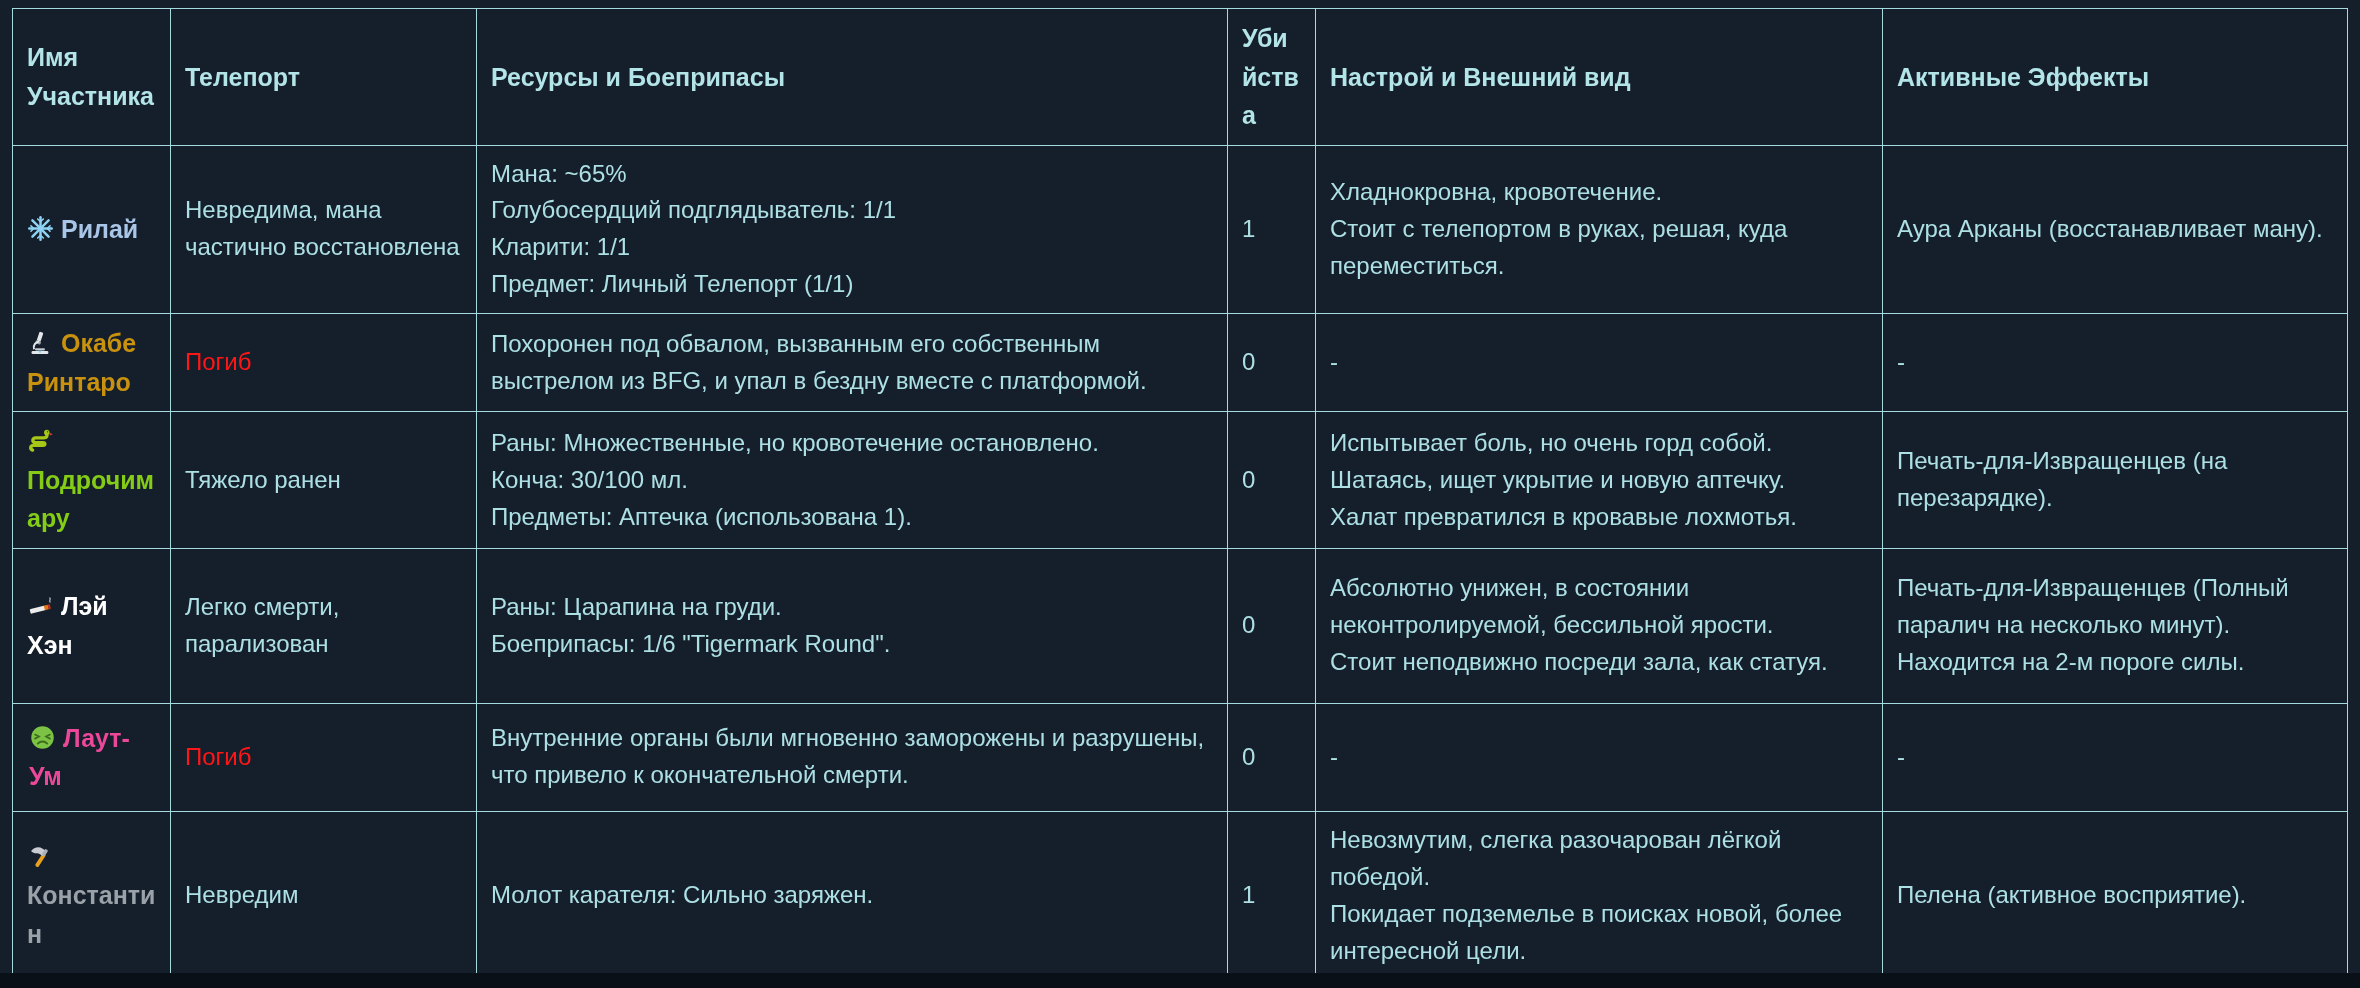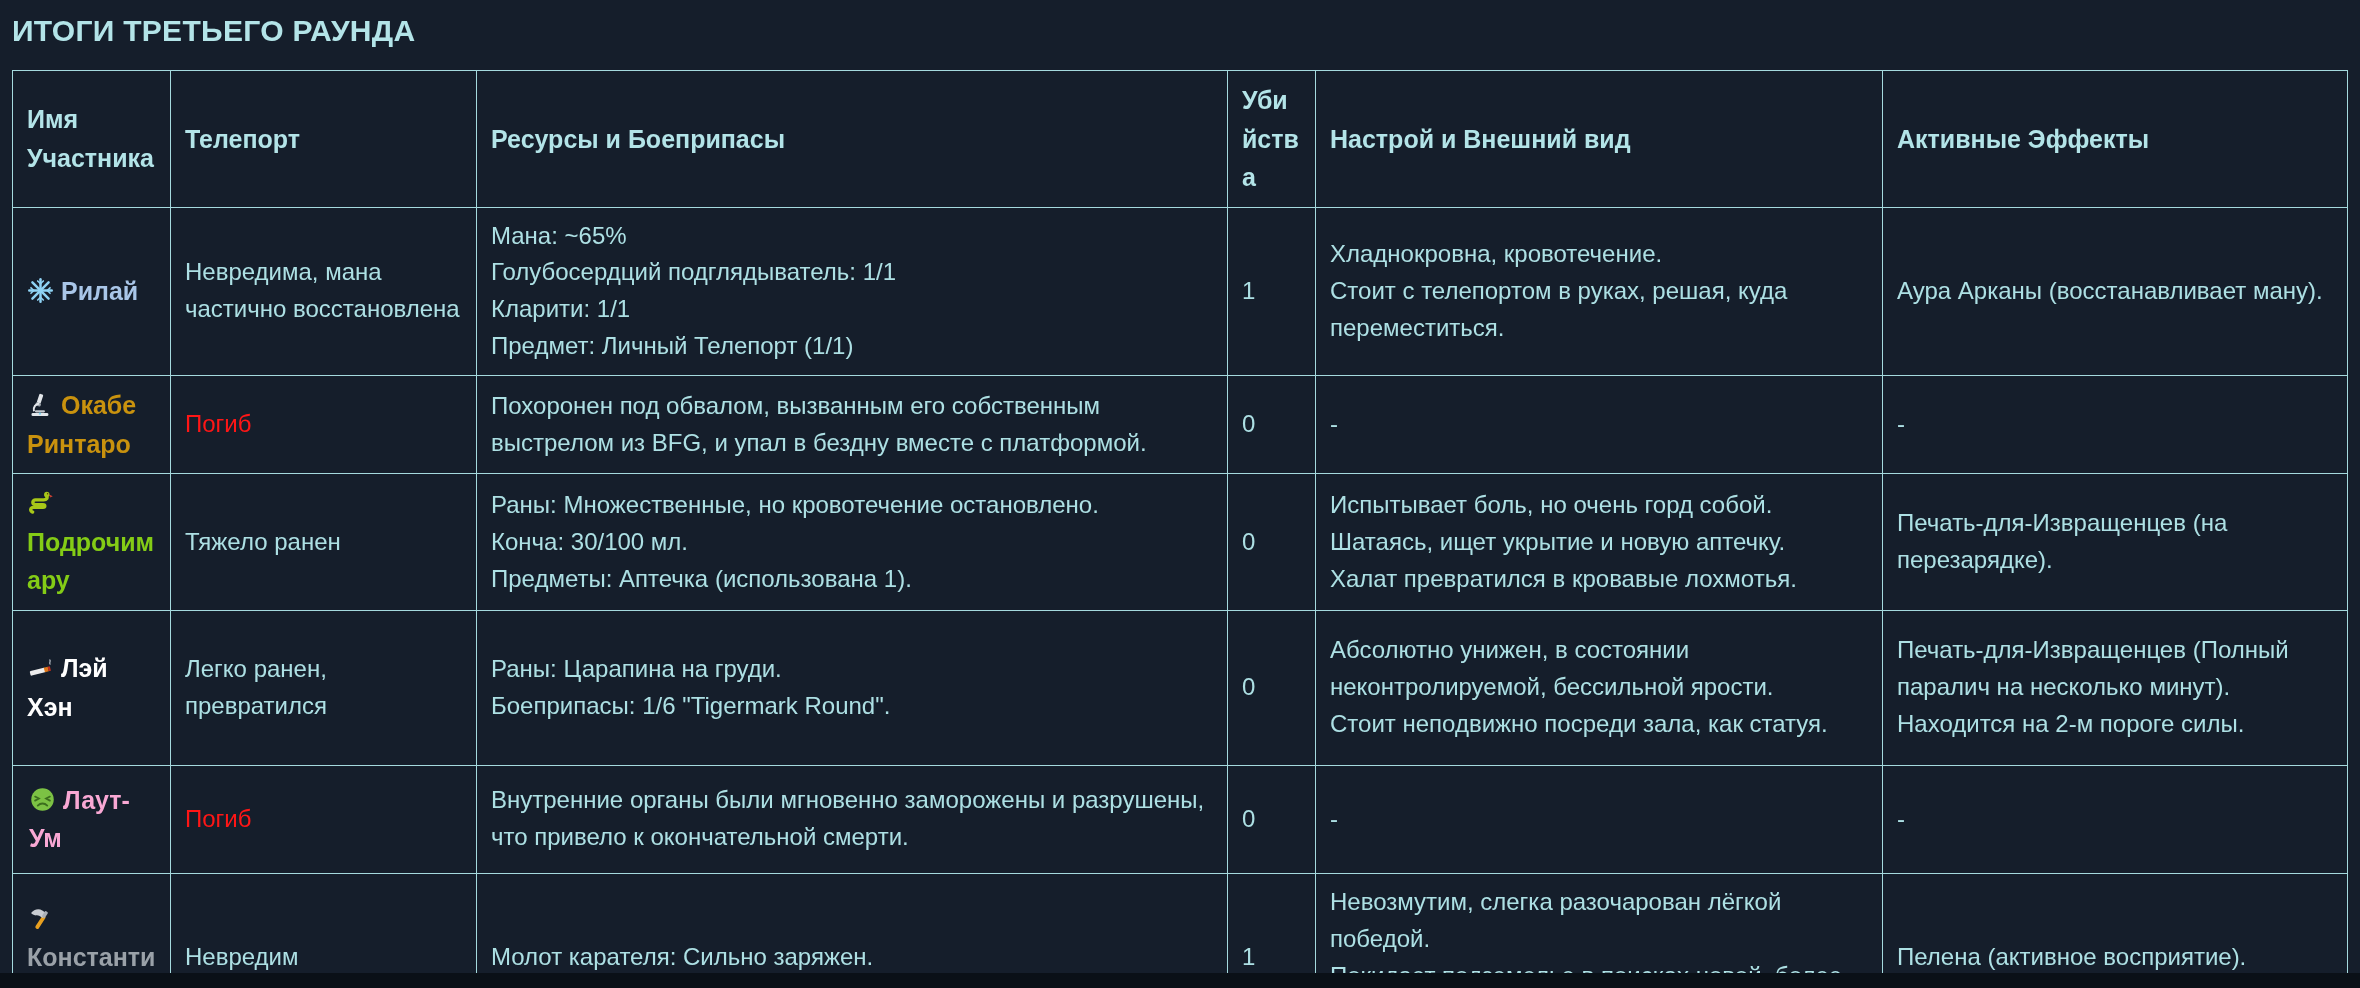--- a/index.html
+++ b/index.html
@@ -75,21 +75,20 @@
     position:fixed;
     left:0;bottom:0;
     width:100%;height:15px;
     background:var(--bottom-strip);
   }
 </style>
 </head>
 <body>
 
 <div class="page">
-  <h1 class="title">ИТОГИ ТРЕТЬЕГО РАУНДА</h1>
 
   <table class="results-table">
     <colgroup>
       <col class="c-name">
         <col class="c-status">
         <col class="c-resources">
       <col class="c-kills">
         <col class="c-mood">
         <col class="c-effects">
     </colgroup>
@@ -187,37 +186,37 @@
         </tr>
         <tr>
           <td class="name-cell" style="color: #ffffff;"><span class="icon"><svg viewBox="0 0 24 24">
                 <g transform="rotate(-14 12 15)">
                   <rect x="2.5" y="13" width="14" height="4.2" rx="1" fill="#ececec"></rect>
                   <rect x="15.5" y="13" width="3.6" height="4.2" fill="#e07818"></rect>
                   <rect x="19" y="13" width="2" height="4.2" fill="#c03020"></rect>
                 </g>
                 <path d="M20.5 9c-1.2-1.2 1-2.4-.2-3.6" stroke="#aab2ba" stroke-width="1.2" fill="none" stroke-linecap="round"></path>
               </svg></span><span>Лэй Хэн</span></td>
-          <td>Легко ранен, превратился</td>
+          <td>Легко смерти, парализован</td>
           <td>
             <div class="line"><span class="bold">Раны:</span><span> Царапина на груди.</span></div>
             <div class="line"><span class="bold">Боеприпасы:</span><span> 1/6 "Tigermark Round".</span></div>
           </td>
           <td>0</td>
           <td>
             <div class="line"><span>Абсолютно унижен, в состоянии неконтролируемой, бессильной ярости.</span></div>
             <div class="line"><span>Стоит неподвижно посреди зала, как статуя.</span></div>
           </td>
           <td>
             <div class="line"><span class="bold">Печать-для-Извращенцев</span><span> (Полный паралич на несколько минут).</span></div>
             <div class="line"><span>Находится на </span><span class="bold">2-м пороге силы</span><span>.</span></div>
           </td>
         </tr>
         <tr>
-          <td class="name-cell" style="color: #f9a8d4; padding-left: 16px;"><span class="icon"><svg viewBox="0 0 24 24">
+          <td class="name-cell" style="color: #ec4899; padding-left: 16px;"><span class="icon"><svg viewBox="0 0 24 24">
                 <circle cx="12" cy="12" r="10" fill="#7cc244"></circle>
                 <path d="M5.4 9.4l3.4 1.8-3.4 1.8M18.6 9.4l-3.4 1.8 3.4 1.8" stroke="#3c6e1e" stroke-width="1.6" fill="none" stroke-linecap="round"></path>
                 <path d="M7.8 17.4c2.4-2.4 6-2.4 8.4 0" stroke="#3c6e1e" stroke-width="1.7" fill="none" stroke-linecap="round"></path>
               </svg></span><span>Лаут-Ум</span></td>
           <td style="color: rgb(255, 22, 22);">Погиб</td>
           <td>
             <div class="line"><span>Внутренние органы были мгновенно заморожены и разрушены, что привело к окончательной смерти.</span></div>
           </td>
           <td>0</td>
           <td>

